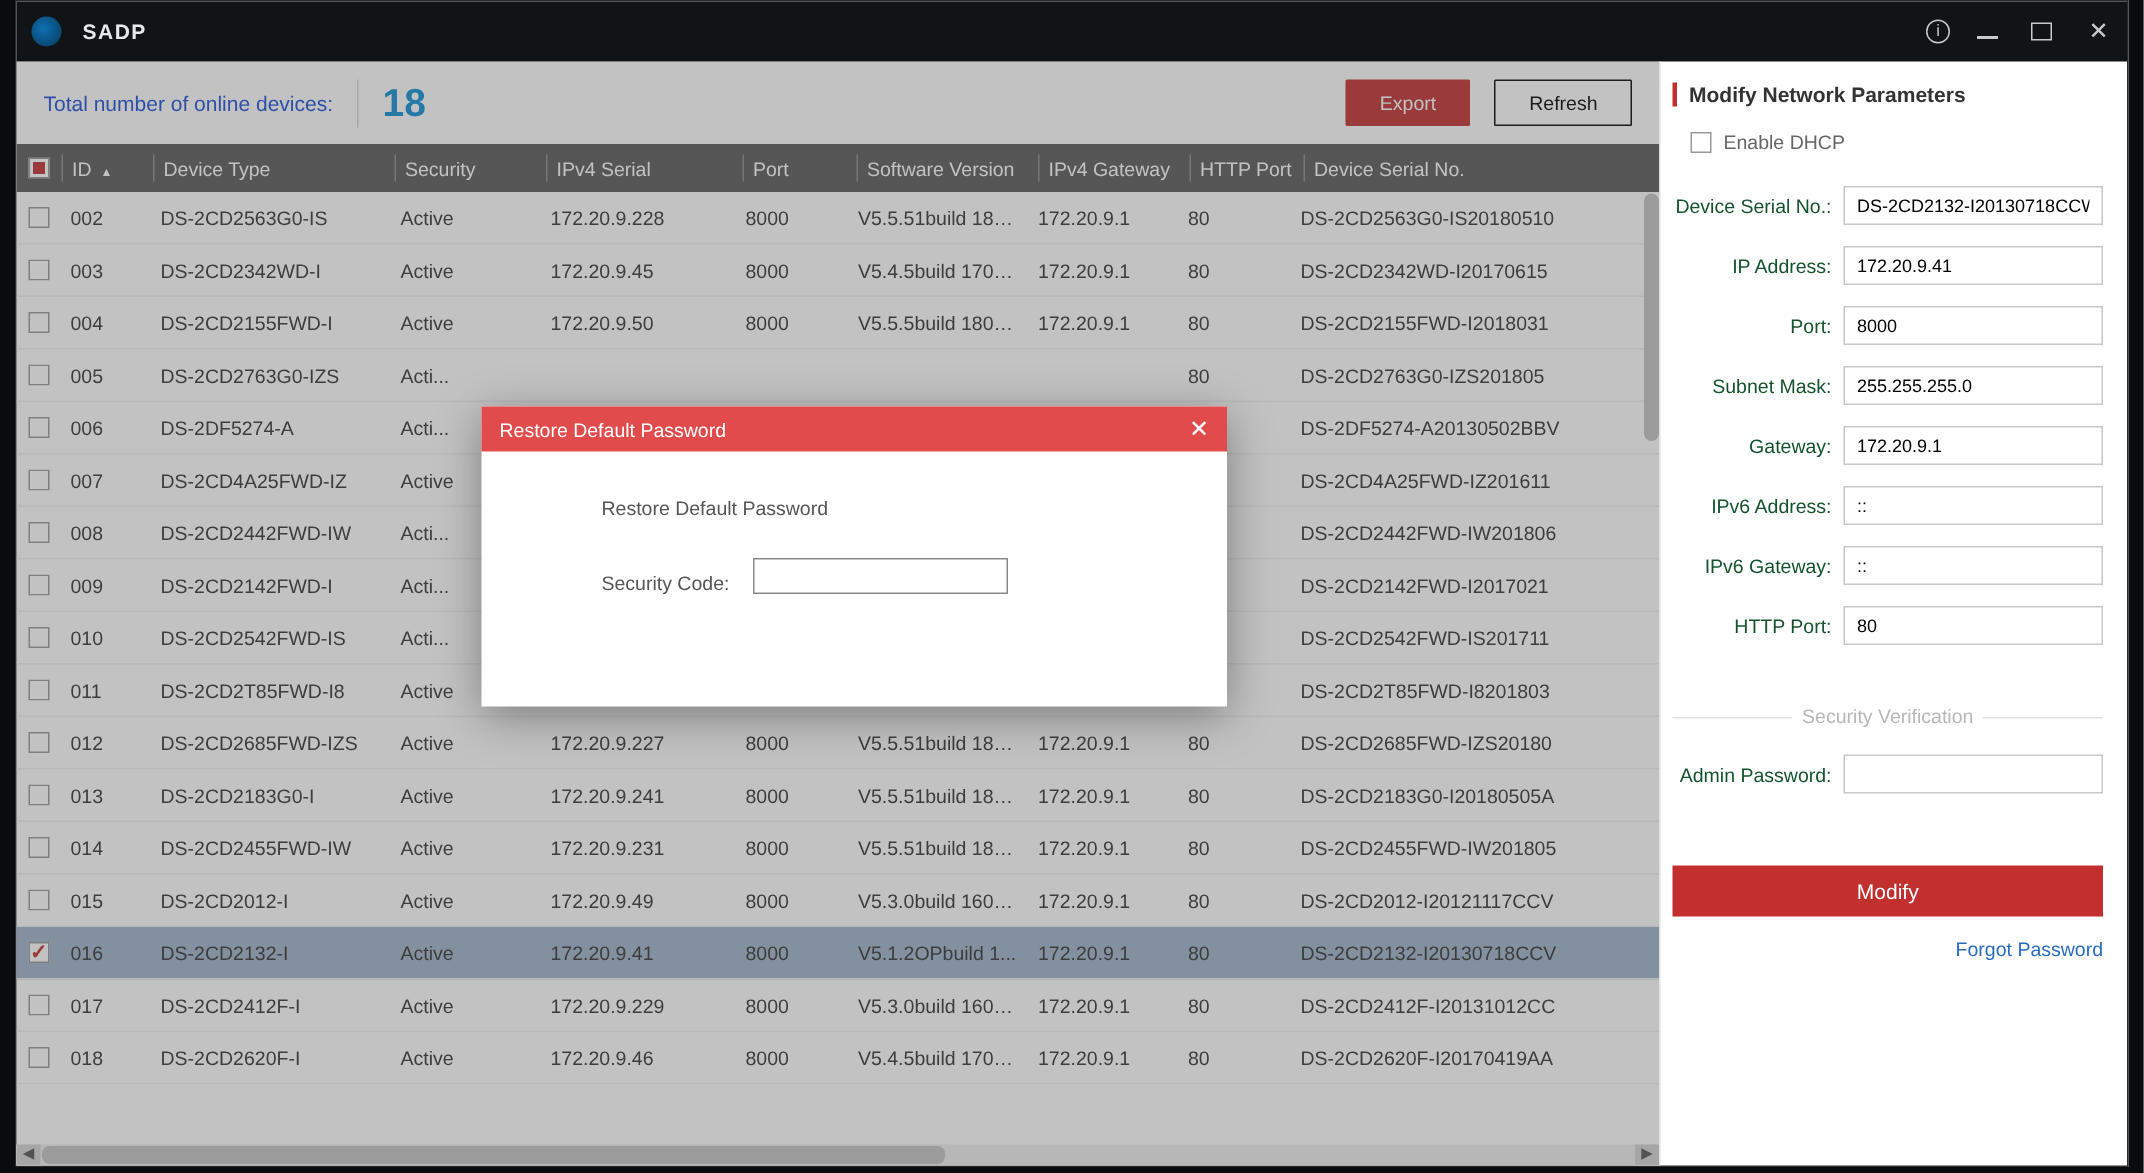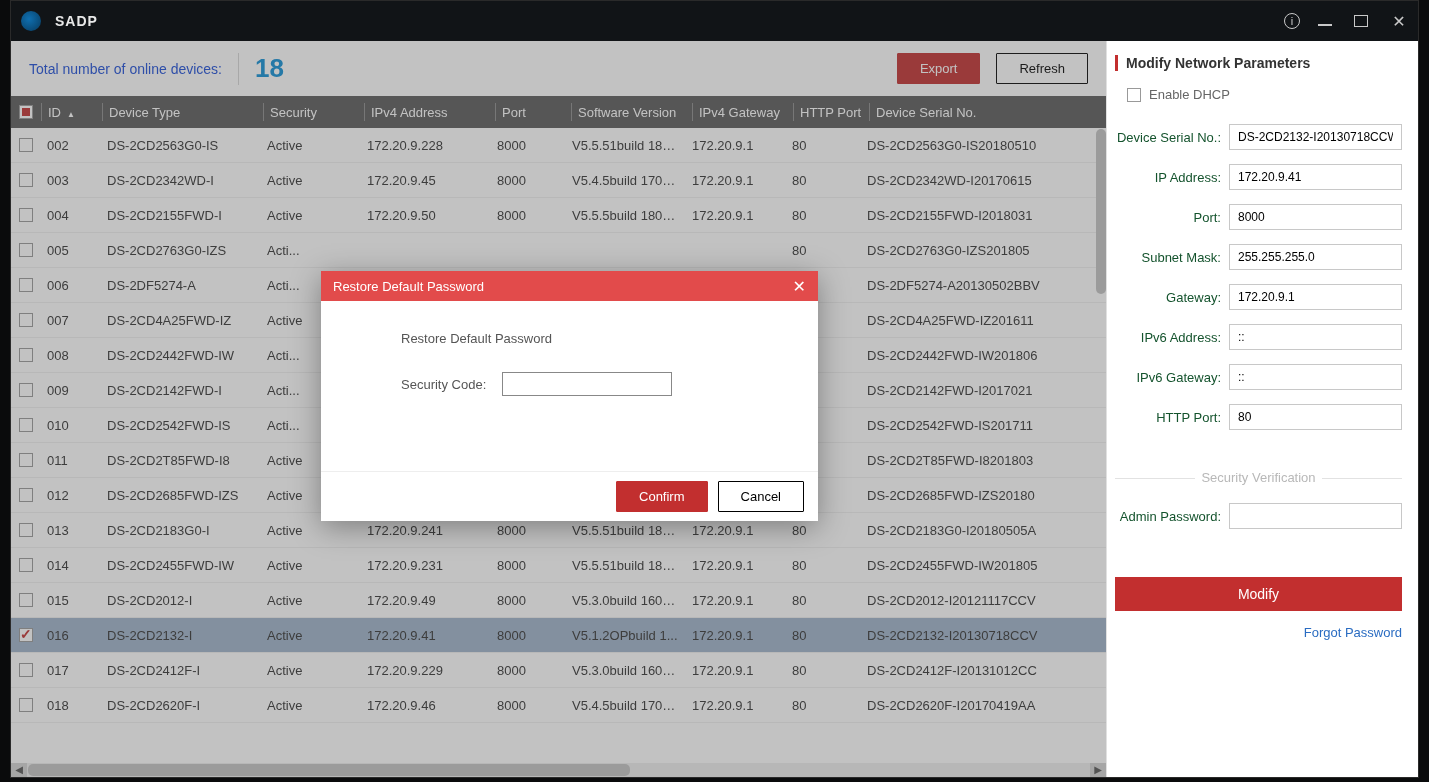--- a/index.html
+++ b/index.html
@@ -59,21 +59,21 @@
 .panel .secver::before,.panel .secver::after{content:"";position:absolute;top:50%;width:80px;height:1px;background:#e2e2e2;}
 .panel .secver::before{left:0;} .panel .secver::after{right:0;}
 .panel .modifybtn{height:34px;background:#c22f2f;color:#fff;border:none;font-size:14px;cursor:pointer;margin-top:34px;}
 .panel .forgot{color:#2a6cc2;text-align:right;margin-top:14px;cursor:pointer;font-size:13px;}
 .overlay{position:absolute;left:0;right:0;top:0;bottom:0;background:rgba(80,80,80,0.35);}
 .modal{position:absolute;left:310px;top:230px;width:497px;background:#fff;box-shadow:0 6px 28px rgba(0,0,0,0.35);}
 .modal .mhead{height:30px;background:#e24b4b;color:#fff;display:flex;align-items:center;padding:0 12px;font-size:13px;}
 .modal .mhead .mclose{margin-left:auto;cursor:pointer;font-size:16px;}
 .modal .mbody{padding:30px 40px 10px 80px;min-height:170px;}
 .modal .mbody .t{color:#555;font-size:13px;margin-bottom:26px;}
-.modal .mbody .frow{display:flex;align-items:center;gap:16px;}
+.modal .mbody .frow{display:flex;align-items:flex-end;gap:16px;}
 .modal .mbody .frow label{color:#555;font-size:13px;}
 .modal .mbody .frow input{width:170px;height:24px;border:1px solid #888;}
 .modal .mfoot{height:50px;border-top:1px solid #eee;display:flex;align-items:center;justify-content:flex-end;gap:10px;padding:0 14px;}
 </style>
 </head>
 <body>
 
 <div class="window">
   <div class="titlebar">
     <div class="logo"></div>
@@ -102,21 +102,21 @@
           <div class="cell col-chk">
               <span class="chk indet"></span>
             </div>
           <span class="sep"></span>
           <div class="cell col-id"><span>ID</span><span class="sort">▲</span></div>
           <span class="sep"></span>
           <div class="cell col-type">Device Type</div>
           <span class="sep"></span>
           <div class="cell col-sec">Security</div>
           <span class="sep"></span>
-          <div class="cell col-ip">IPv4 Address</div>
+          <div class="cell col-ip">IPv4 Serial</div>
           <span class="sep"></span>
           <div class="cell col-port">Port</div>
           <span class="sep"></span>
           <div class="cell col-sw">Software Version</div>
           <span class="sep"></span>
           <div class="cell col-gw">IPv4 Gateway</div>
           <span class="sep"></span>
           <div class="cell col-http">HTTP Port</div>
           <span class="sep"></span>
           <div class="cell col-sn">Device Serial No.</div>
@@ -375,24 +375,20 @@
           <span>Restore Default Password</span>
           <span class="mclose">✕</span>
         </div>
         <div class="mbody">
           <div class="t">Restore Default Password</div>
           <div class="frow">
             <label>Security Code:</label>
             <input type="text" value="" style="">
           </div>
         </div>
-        <div class="mfoot">
-          <button class="btn primary">Confirm</button>
-          <button class="btn">Cancel</button>
-        </div>
       </div>
     </div>
 
     <div class="panel">
       <h3>Modify Network Parameters</h3>
       <div class="dhcprow">
         <span class="chk"></span>
         <span class="lbl">Enable DHCP</span>
       </div>
       <div class="fieldrow">

